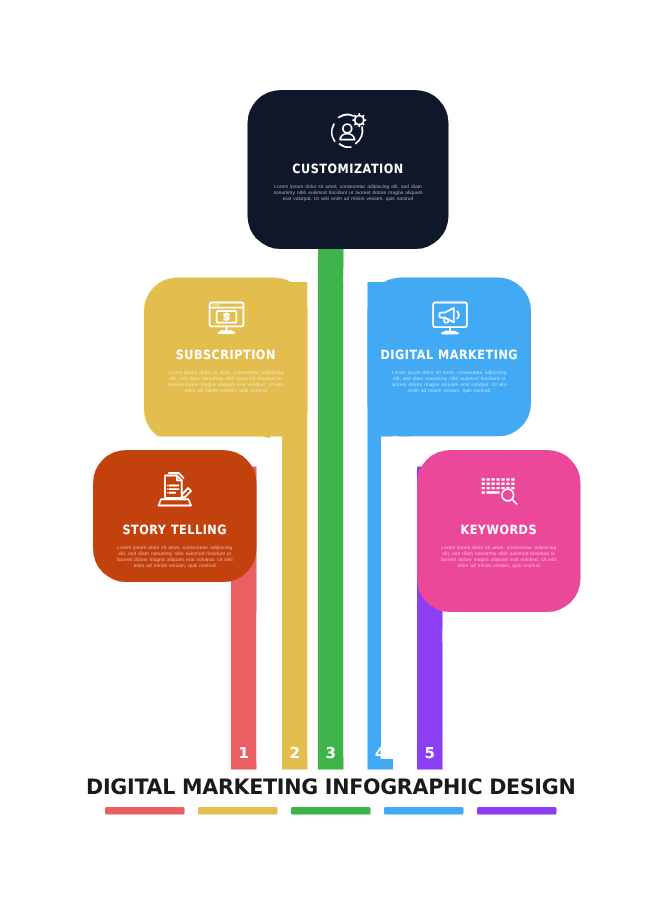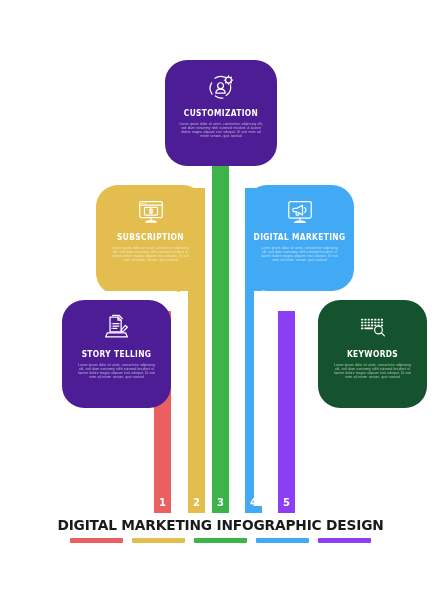--- a/index.html
+++ b/index.html
@@ -91,21 +91,21 @@
   <div class="stem" style="left:212px;top:60px;background:#3cb44a;">
     <span class="num">3</span>
   </div>
   <div class="stem" style="left:245px;top:185px;background:#42aaf5;">
     <span class="num">4</span>
   </div>
   <div class="stem" style="left:278px;top:300px;background:#8c3ef5;">
     <span class="num">5</span>
   </div>
 
-  <div class="card" style="left:165px;top:60px;width:112px;height:106px;background:#4c1d95;">
+  <div class="card" style="left:165px;top:60px;width:134px;height:106px;background:#0f172a;">
     <div class="icon" style="top:13px;height:30px;">
       <svg width="30" height="30" viewBox="0 0 32 32" fill="none" stroke="#ffffff" stroke-width="1.3" stroke-linecap="round" stroke-linejoin="round">
         <path d="M6 10.5A11 11 0 0 0 6.5 22.5"></path>
         <path d="M9.5 5.5A11 11 0 0 1 20 4.6"></path>
         <path d="M26 12.5a11 11 0 0 1-4.5 11.6"></path>
         <path d="M10 24.5a11 11 0 0 0 8 2.2"></path>
         <circle cx="15.5" cy="13.5" r="3.1"></circle>
         <path d="M10.4 21.4c.3-2.6 2.5-4.2 5.1-4.2s4.8 1.6 5.1 4.2z"></path>
         <circle cx="24" cy="7.5" r="3.2"></circle>
         <path d="M24 3.1v1.1M24 10.8v1.1M19.6 7.5h1.1M27.3 7.5h1.1M20.9 4.4l.8.8M26.3 9.8l.8.8M27.1 4.4l-.8.8M21.7 9.8l-.8.8"></path>
@@ -155,40 +155,40 @@
       </svg>
     </div>
     <div class="title" style="top:47px;">DIGITAL MARKETING</div>
     <div class="body" style="top:61px;">Lorem ipsum dolor sit amet, consectetur adipiscing elit, sed diam nonummy nibh euismod tincidunt ut laoreet dolore magna aliquam erat volutpat. Ut wisi enim ad minim veniam, quis nostrud</div>
   </div>
   <div class="notch" style="left:262px;top:291px;width:92px;height:20px;background:#fff;border-top-left-radius:14px;border-top-right-radius:0;"></div>
 
   <div class="gap" style="left:180px;top:291px;width:8px;height:215px;"></div>
   <div class="gap" style="left:254px;top:291px;width:8px;height:215px;"></div>
 
-  <div class="card" style="left:62px;top:300px;width:109px;height:108px;background:#4c1d95;">
+  <div class="card" style="left:62px;top:300px;width:109px;height:88px;background:#c2410c;">
     <div class="icon" style="top:12px;height:31px;">
       <svg width="31" height="31" viewBox="0 0 32 32" fill="none" stroke="#ffffff" stroke-width="1.3" stroke-linecap="round" stroke-linejoin="round">
         <path d="M9.3 5.2h8.2l3.3 3.3v12.1H9.3z"></path>
         <path d="M17.5 5.2v3.3h3.3"></path>
         <path d="M12 3.4h6.6l3.4 3.4"></path>
         <path d="M12.3 12h6.2M12.3 14.5h6.2M12.3 17h4"></path>
         <circle cx="11.1" cy="12" r=".5" fill="#fff" stroke="none"></circle>
         <circle cx="11.1" cy="14.5" r=".5" fill="#fff" stroke="none"></circle>
         <circle cx="11.1" cy="17" r=".5" fill="#fff" stroke="none"></circle>
         <path d="M6.6 21.5h18.8l1.8 4.3H4.8z"></path>
         <path d="M21.3 17.9l3.9-4.1 2 1.9-3.9 4.1-2.6.7z"></path>
       </svg>
     </div>
     <div class="title" style="top:49px;">STORY TELLING</div>
     <div class="body" style="top:63px;">Lorem ipsum dolor sit amet, consectetur adipiscing elit, sed diam nonummy nibh euismod tincidunt ut laoreet dolore magna aliquam erat volutpat. Ut wisi enim ad minim veniam, quis nostrud</div>
   </div>
   <div class="notch" style="left:62px;top:408px;width:92px;height:20px;background:#fff;border-top-left-radius:0;border-top-right-radius:14px;"></div>
 
-  <div class="card" style="left:278px;top:300px;width:109px;height:108px;background:#14532d;margin-left:40px;">
+  <div class="card" style="left:278px;top:300px;width:109px;height:108px;background:#ec4899;">
     <div class="icon" style="top:12px;height:31px;">
       <svg width="31" height="31" viewBox="0 0 32 32" fill="none" stroke="#ffffff" stroke-width="1.2" stroke-linecap="round" stroke-linejoin="round">
         <g fill="#ffffff" stroke="none">
           <rect x="4.2" y="7.0" width="2.3" height="1.7" rx=".4"></rect>
           <rect x="7.6" y="7.0" width="2.3" height="1.7" rx=".4"></rect>
           <rect x="11.0" y="7.0" width="2.3" height="1.7" rx=".4"></rect>
           <rect x="14.4" y="7.0" width="2.3" height="1.7" rx=".4"></rect>
           <rect x="17.8" y="7.0" width="2.3" height="1.7" rx=".4"></rect>
           <rect x="21.2" y="7.0" width="2.3" height="1.7" rx=".4"></rect>
           <rect x="24.6" y="7.0" width="2.3" height="1.7" rx=".4"></rect>

